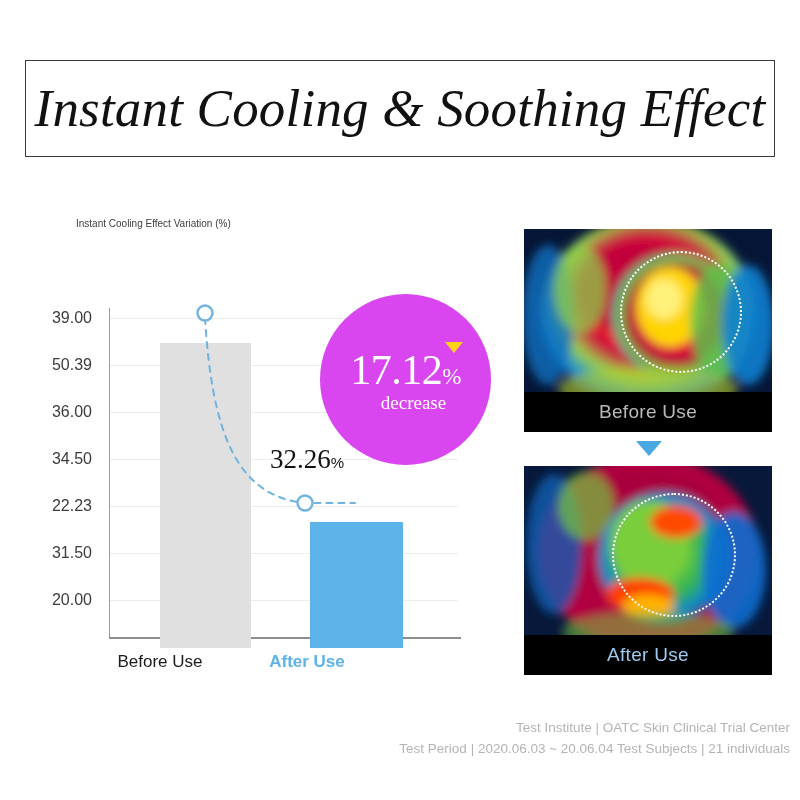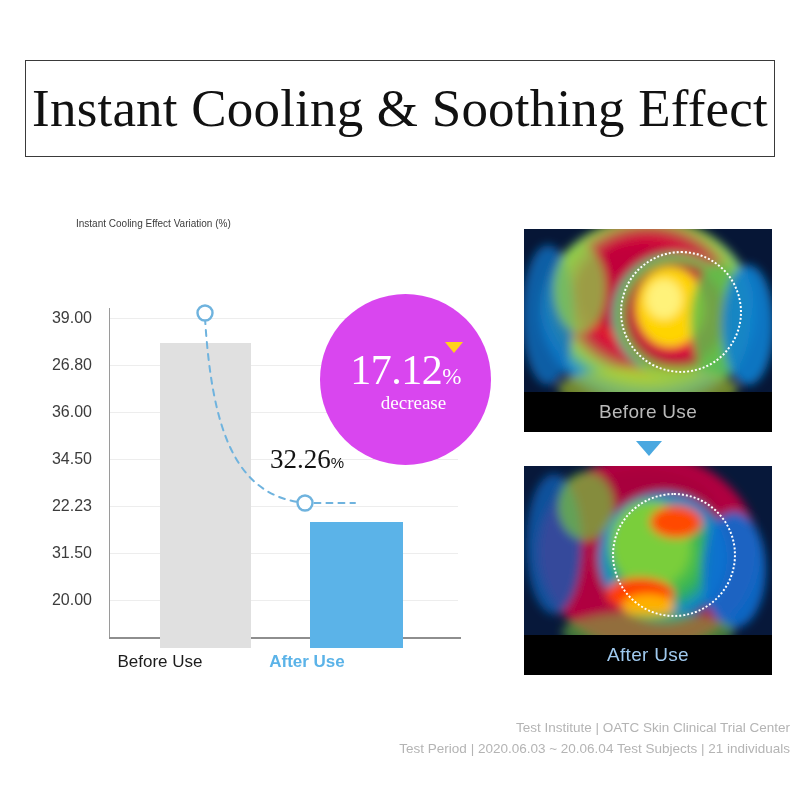--- a/index.html
+++ b/index.html
@@ -29,20 +29,21 @@
     align-items: center;
     justify-content: center;
   }
   #title-text {
     font-family: "Liberation Serif", "DejaVu Serif", serif;
     font-size: 53px;
     line-height: 1;
     color: #111;
     letter-spacing: 0.2px;
     white-space: nowrap;
+    font-style: italic;
   }
 
   
   #chart-panel {
     position: absolute;
     left: 0;
     top: 200px;
     width: 500px;
     height: 500px;
   }
@@ -267,21 +268,21 @@
 <div id="title-box">
   <div id="title-text">Instant Cooling &amp; Soothing Effect</div>
 </div>
 
 <div id="chart-panel">
 
   <div id="chart-title">Instant Cooling Effect Variation (%)</div>
 
   <div id="ylabels">
     <div class="ytick" style="top:10px">39.00</div>
-    <div class="ytick" style="top:57px">26.80</div>
+    <div class="ytick" style="top:57px">50.39</div>
     <div class="ytick" style="top:104px">36.00</div>
     <div class="ytick" style="top:151px">34.50</div>
     <div class="ytick" style="top:198px">22.23</div>
     <div class="ytick" style="top:245px">31.50</div>
     <div class="ytick" style="top:292px">20.00</div>
   </div>
 
   <div id="yaxis-line"></div>
   <div id="xaxis-line"></div>
 

